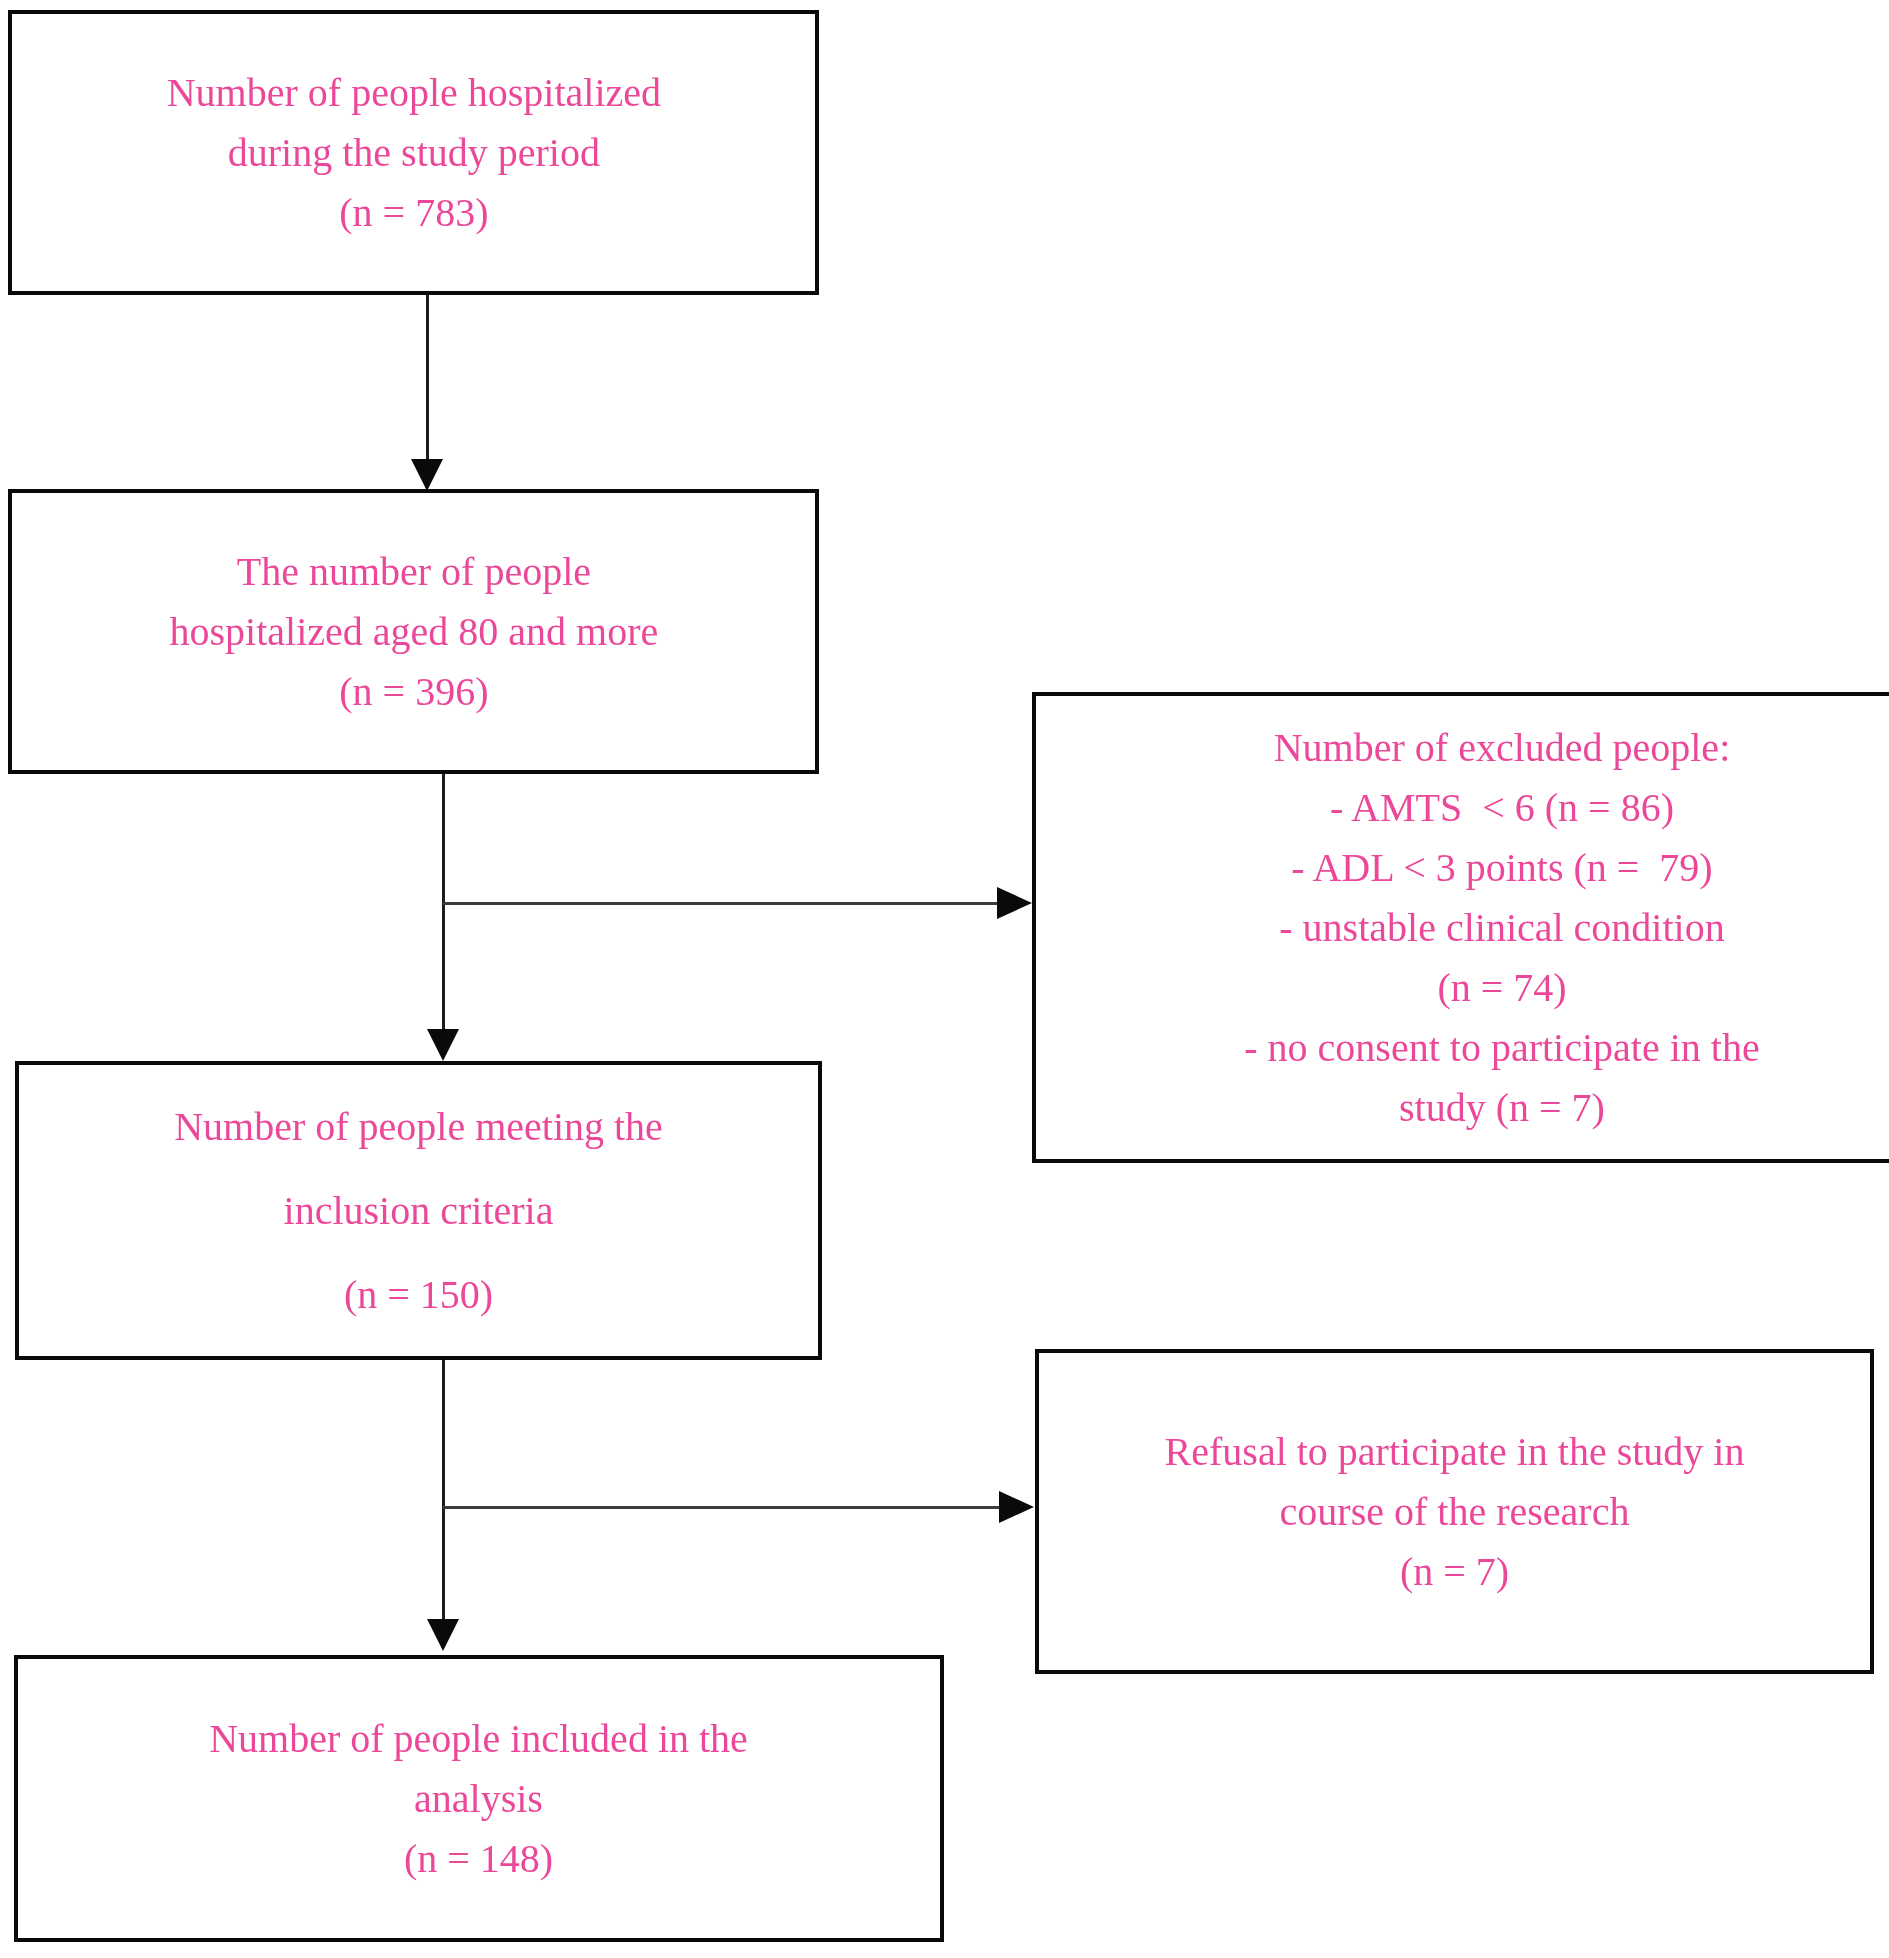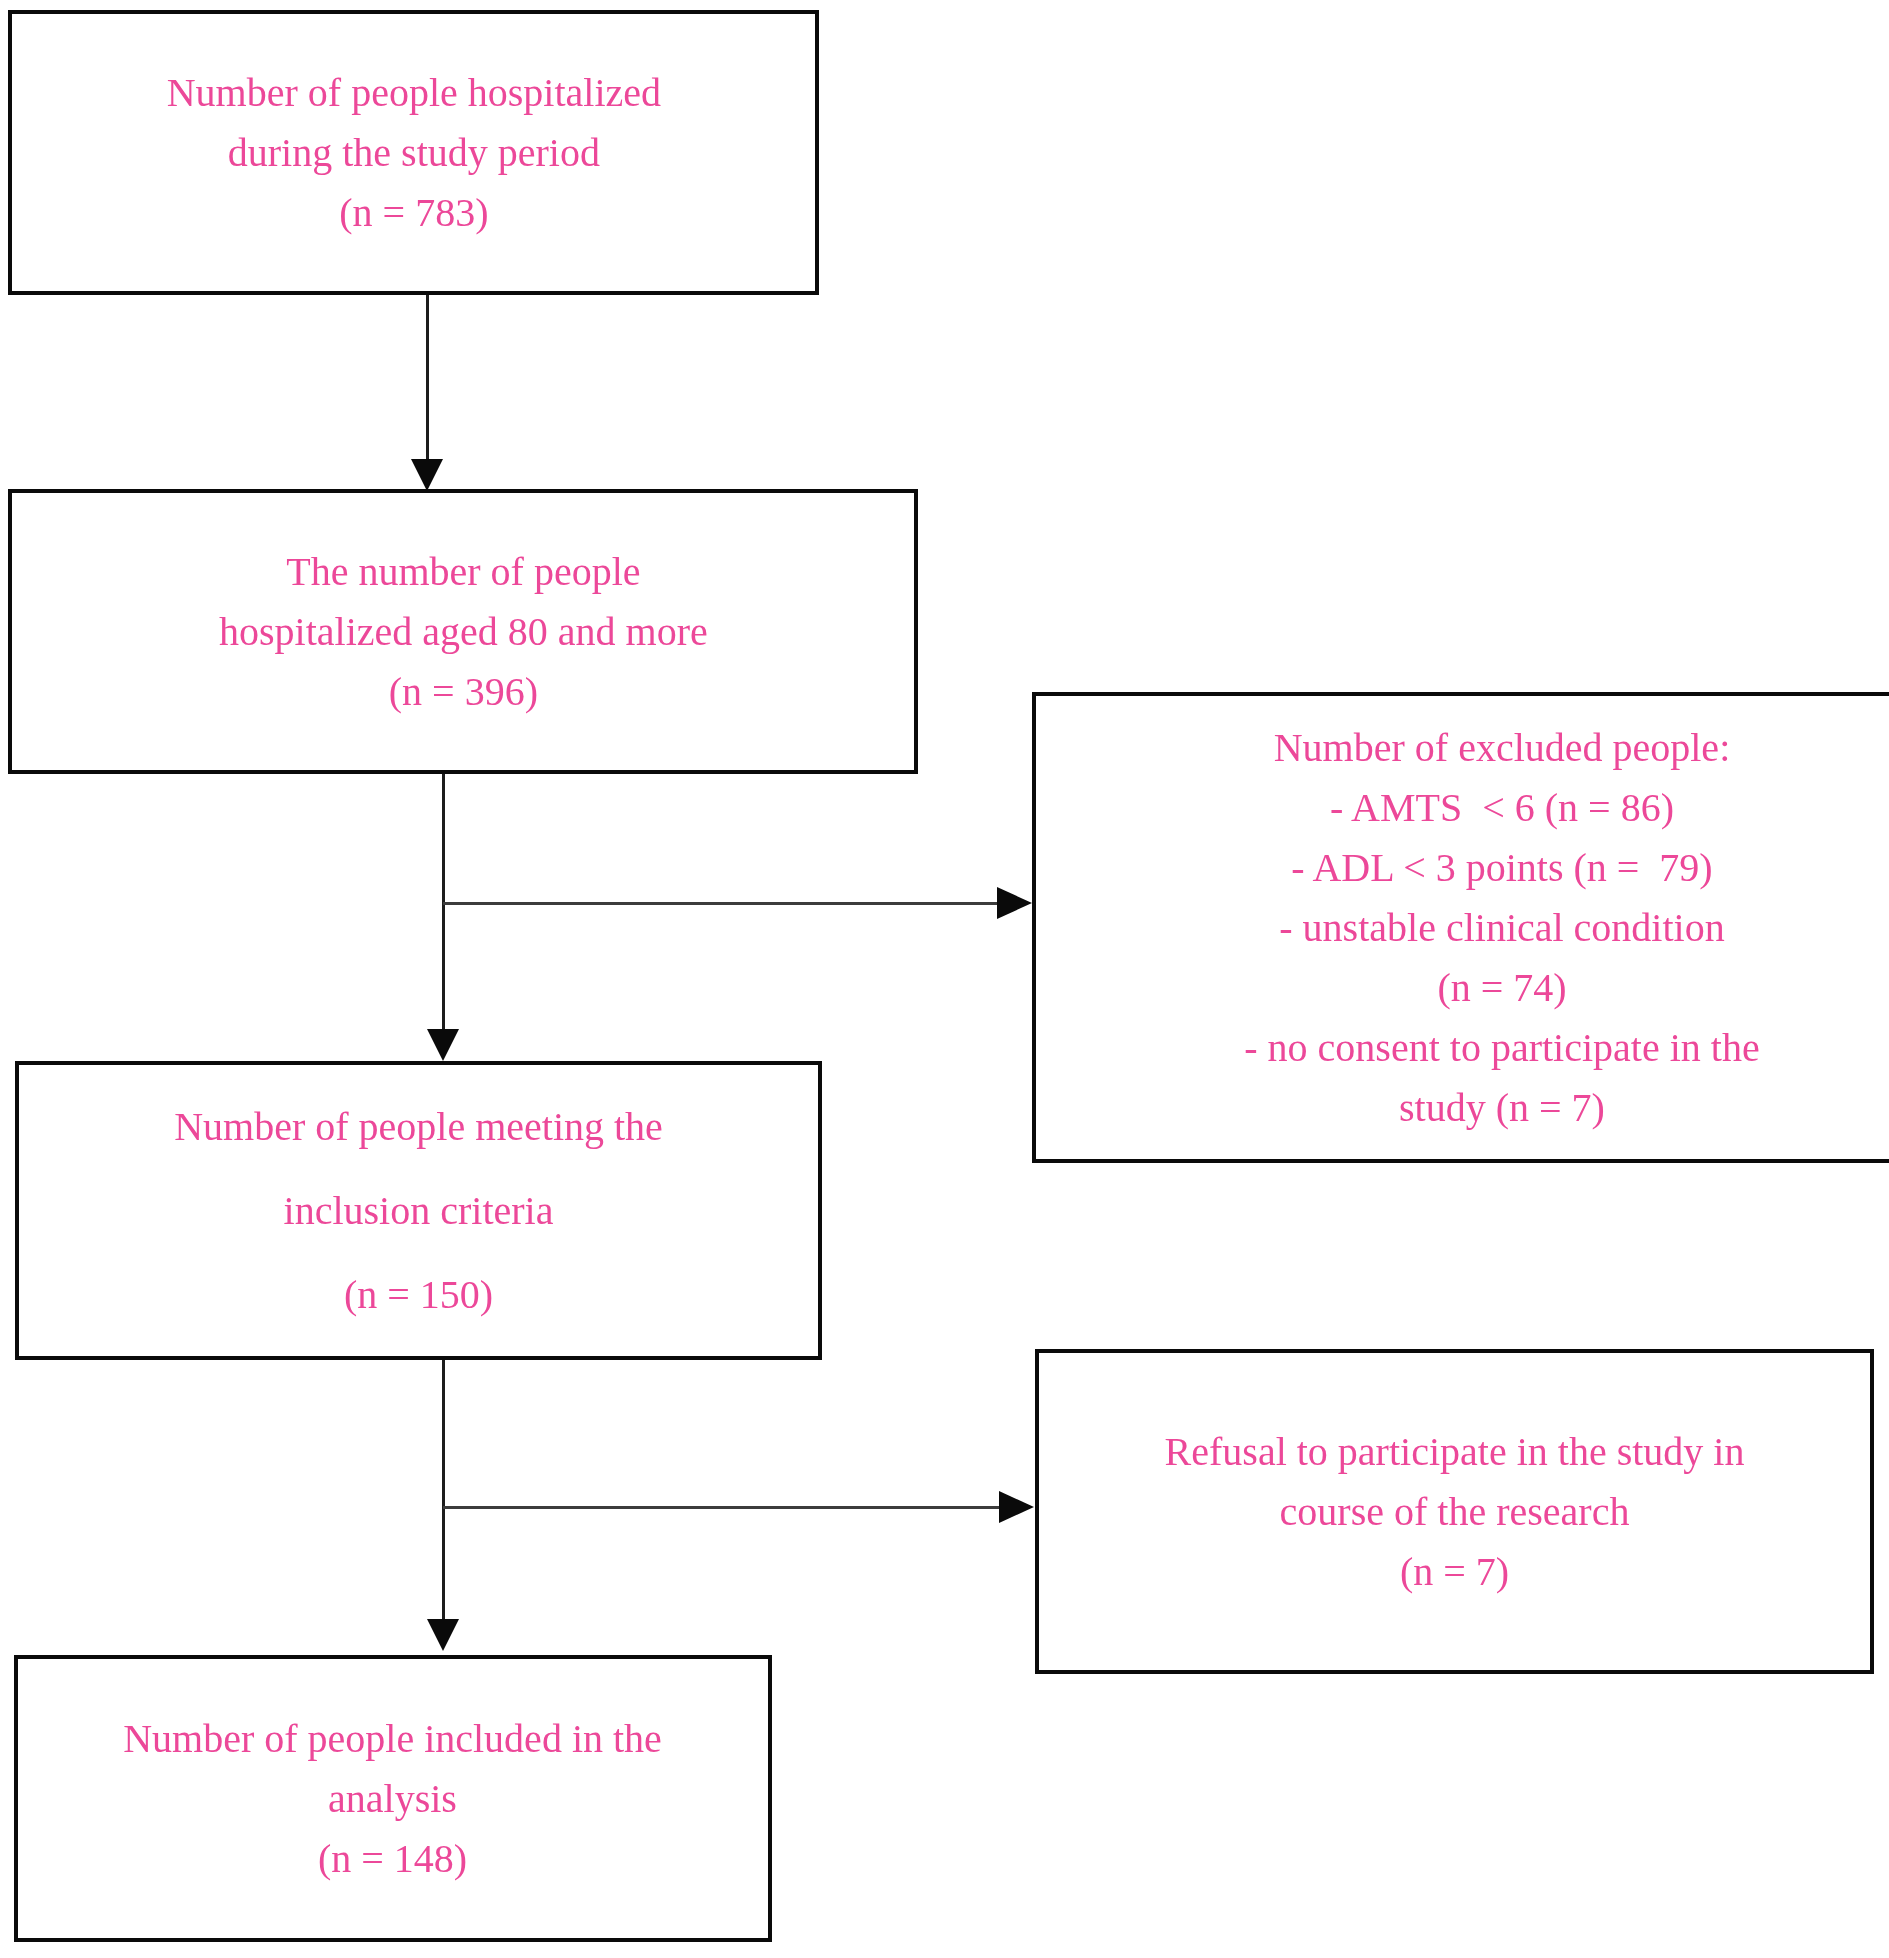--- a/index.html
+++ b/index.html
@@ -67,21 +67,21 @@
 
   <div class="box" style="left:8.4px; top:10px; width:811px; height:285px;">
     <span class="line">Number of people hospitalized</span>
     <span class="line">during the study period</span>
     <span class="line">(n = 783)</span>
   </div>
 
   <div class="vline" style="left:426px; top:295px; height:165px;"></div>
   <div class="arrow-down" style="left:411px; top:459px;"></div>
 
-  <div class="box" style="left:8.4px; top:489px; width:910px; height:285px;text-align:right;">
+  <div class="box" style="left:8.4px; top:489px; width:811px; height:285px;text-align:right;">
     <span class="line">The number of people</span>
     <span class="line">hospitalized aged 80 and more</span>
     <span class="line">(n = 396)</span>
   </div>
 
   <div class="vline" style="left:442px; top:774px; height:256px;"></div>
   <div class="arrow-down" style="left:427px; top:1029px;"></div>
 
   <div class="hline" style="left:443px; top:902px; width:555px;"></div>
   <div class="arrow-right" style="left:997px; top:887px;"></div>
@@ -107,20 +107,20 @@
 
   <div class="hline" style="left:443px; top:1506px; width:557px;"></div>
   <div class="arrow-right" style="left:999px; top:1491px;"></div>
 
   <div class="box" style="left:1035px; top:1349px; width:839px; height:325px;">
     <span class="line">Refusal to participate in the study in</span>
     <span class="line">course of the research</span>
     <span class="line">(n = 7)</span>
   </div>
 
-  <div class="box" style="left:13.5px; top:1655px; width:758px; height:287px;">
+  <div class="box" style="left:13.5px; top:1655px; width:930px; height:287px;">
     <span class="line">Number of people included in the</span>
     <span class="line">analysis</span>
     <span class="line">(n = 148)</span>
   </div>
 
 </div>
 
 
 </body></html>

